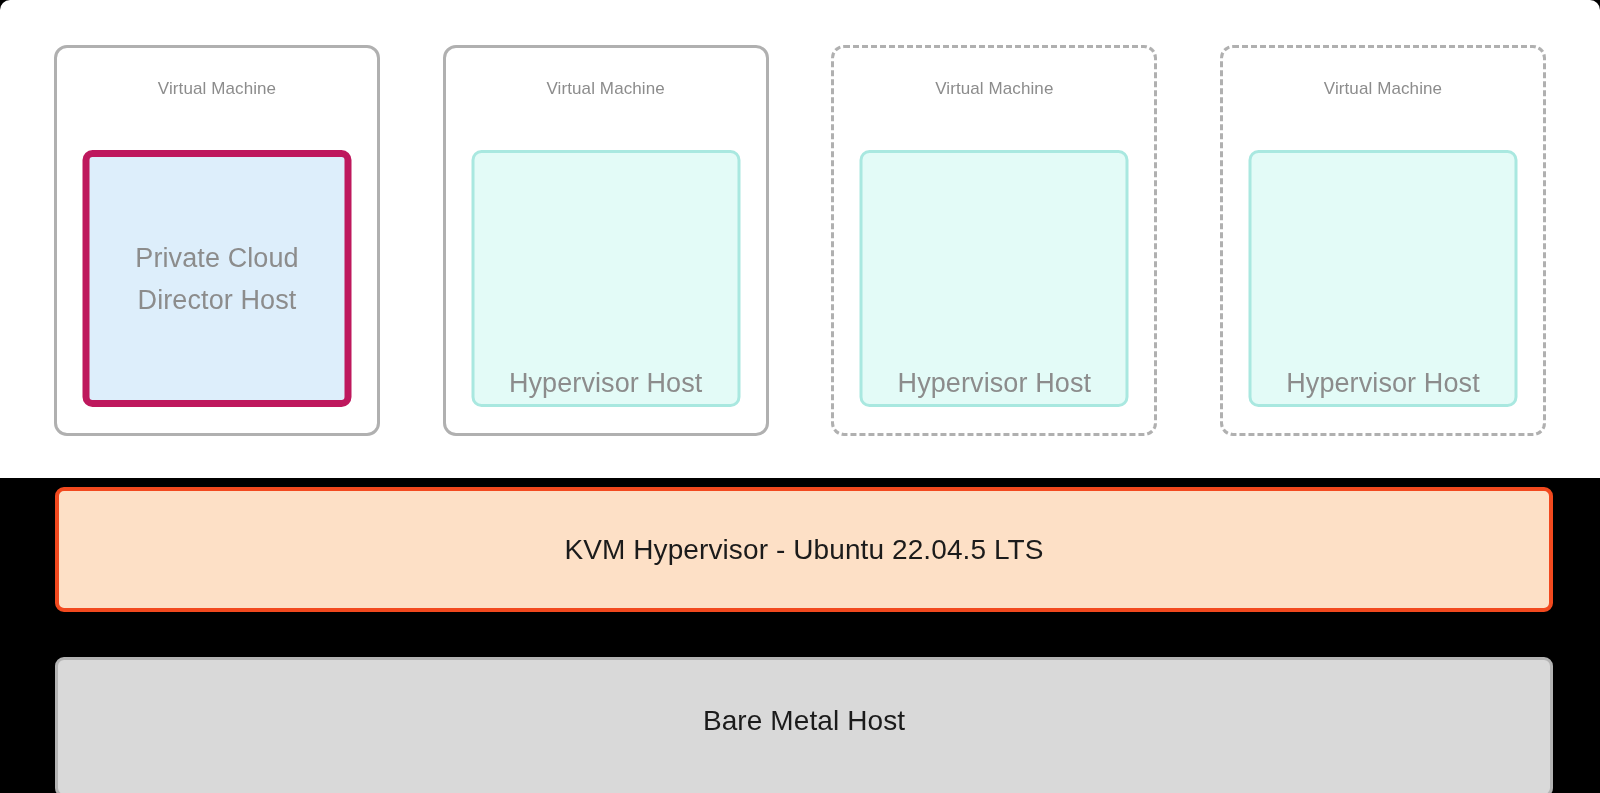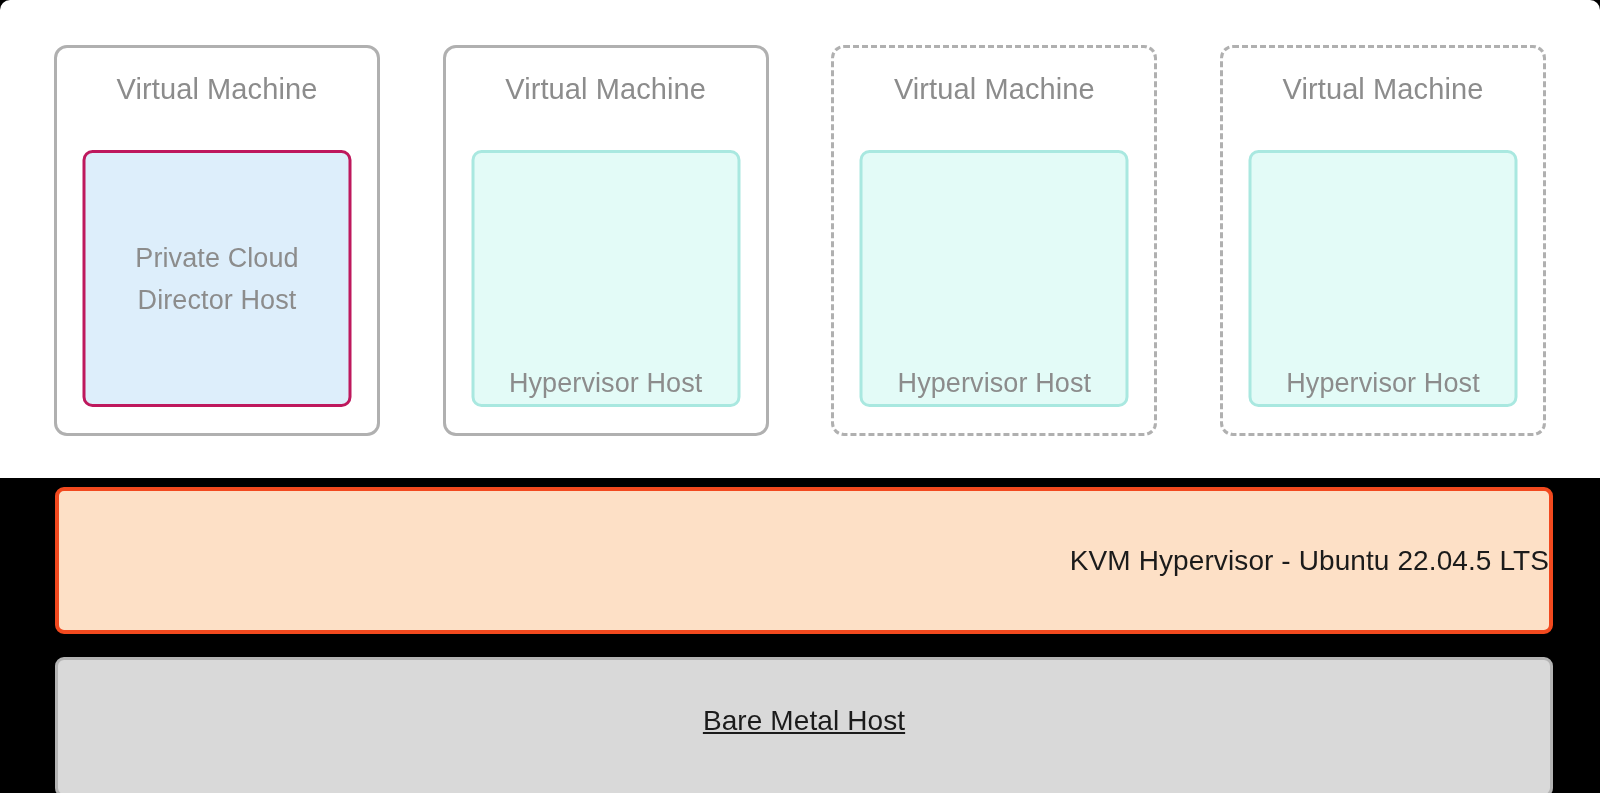--- a/index.html
+++ b/index.html
@@ -62,21 +62,21 @@
     position: relative;
   }
   .vm-card.solid {
     border: 3px solid #b0b0b0;
   }
   .vm-card.dashed {
     border: 3px dashed #b0b0b0;
   }
 
   .vm-card-title {
-    font-size: 29px;
+    font-size: 17px;
     line-height: 34px;
     color: #8c8c8c;
     letter-spacing: 0.1px;
     text-align: center;
     margin: 0;
     white-space: nowrap;
   }
 
   .host-box {
     position: absolute;
@@ -87,21 +87,21 @@
     height: 257px;
     box-sizing: border-box;
     border-radius: 10px;
     display: flex;
     align-items: center;
     justify-content: center;
     text-align: center;
   }
   .host-box.blue {
     background: #ddeefb;
-    border: 3px solid #be185d;
+    border: 7px solid #be185d;
   }
   .host-box.teal {
     background: #e3fbf7;
     border: 3px solid #a9e8e0;
     align-items: flex-end;
   }
 
   .host-label {
     font-size: 27px;
     line-height: 42px;
@@ -109,28 +109,28 @@
     letter-spacing: 0.1px;
     padding: 0 8px;
   }
 
   
   .hypervisor-bar {
     position: absolute;
     left: 55px;
     top: 487px;
     width: 1498px;
-    height: 147px;
+    height: 125px;
     box-sizing: border-box;
     background: #fde0c6;
     border: 4px solid #f2491e;
     border-radius: 9px;
     display: flex;
     align-items: center;
-    justify-content: flex-end;
+    justify-content: center;
   }
   .hypervisor-label {
     font-size: 28px;
     color: #1b1b1b;
     letter-spacing: 0.1px;
     white-space: nowrap;
   }
 
   
   .baremetal-bar {
@@ -146,21 +146,20 @@
     display: flex;
     align-items: flex-start;
     justify-content: center;
     padding-top: 45px;
   }
   .baremetal-label {
     font-size: 28px;
     color: #1b1b1b;
     letter-spacing: 0.1px;
     white-space: nowrap;
-    text-decoration: underline;
   }
 </style>
 </head>
 <body>
 
 <div id="stage">
 
   <div class="vm-panel">
     <div class="vm-row">
 

